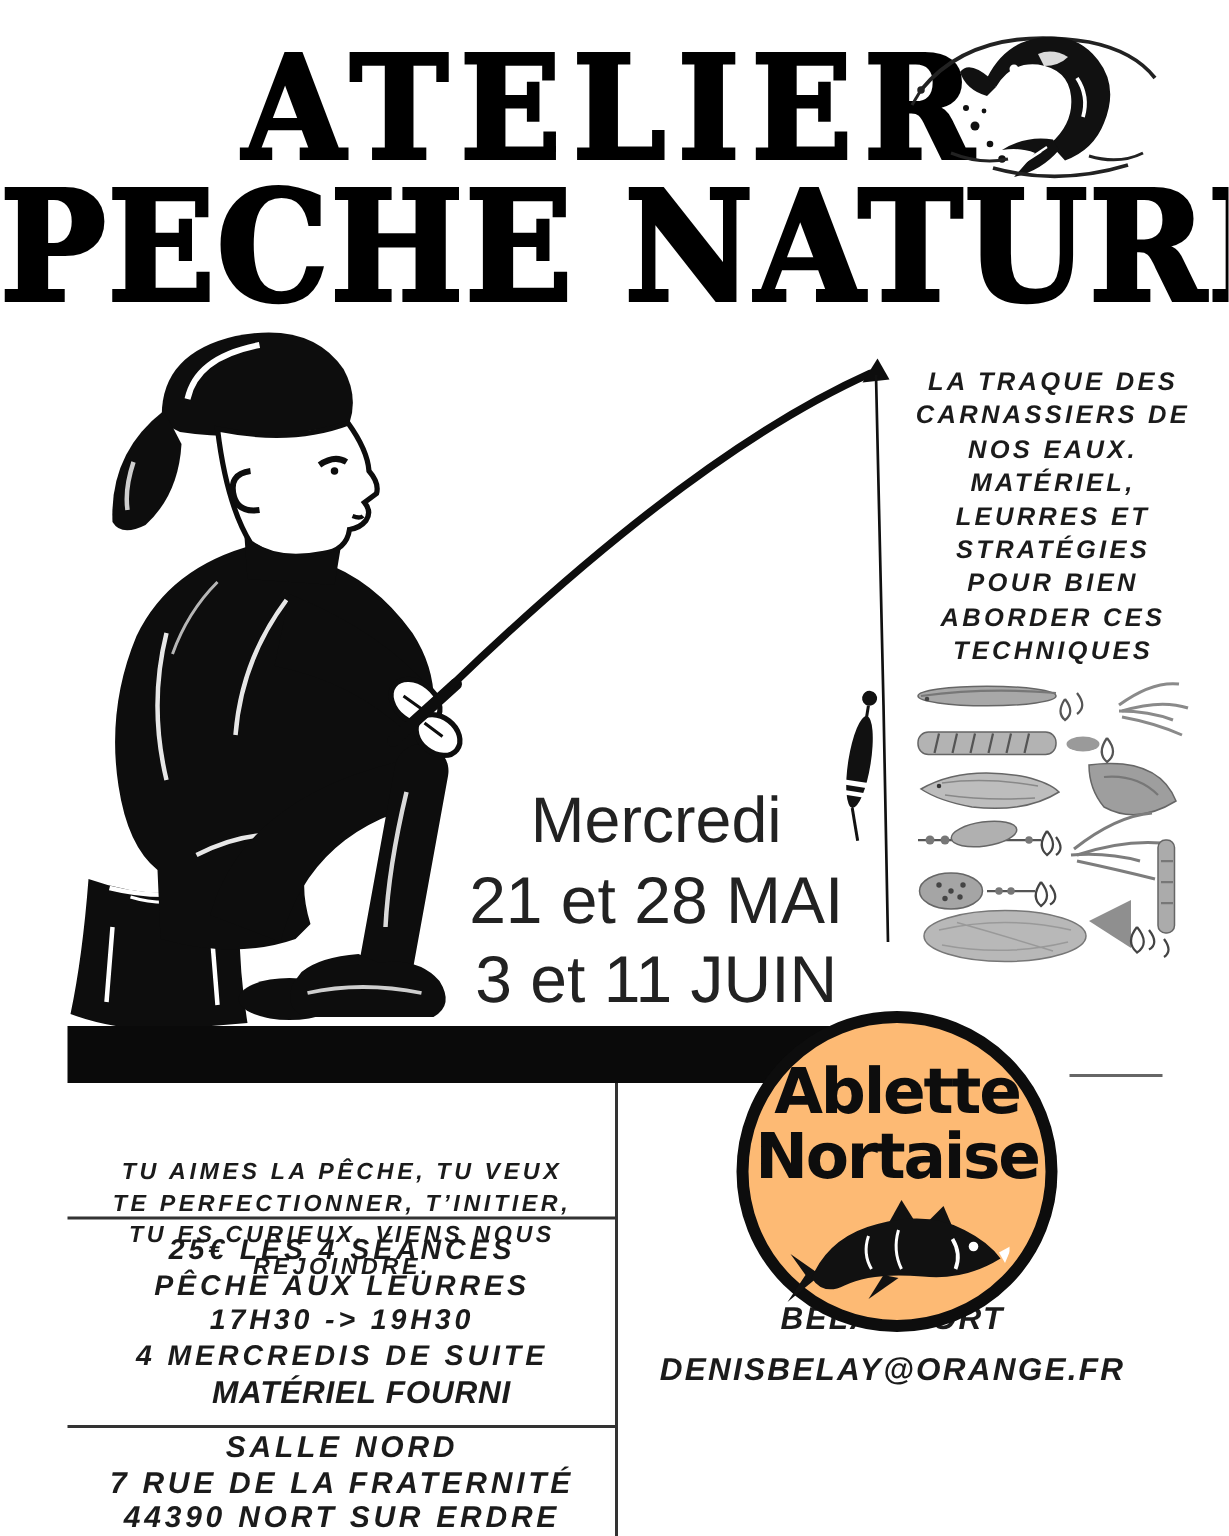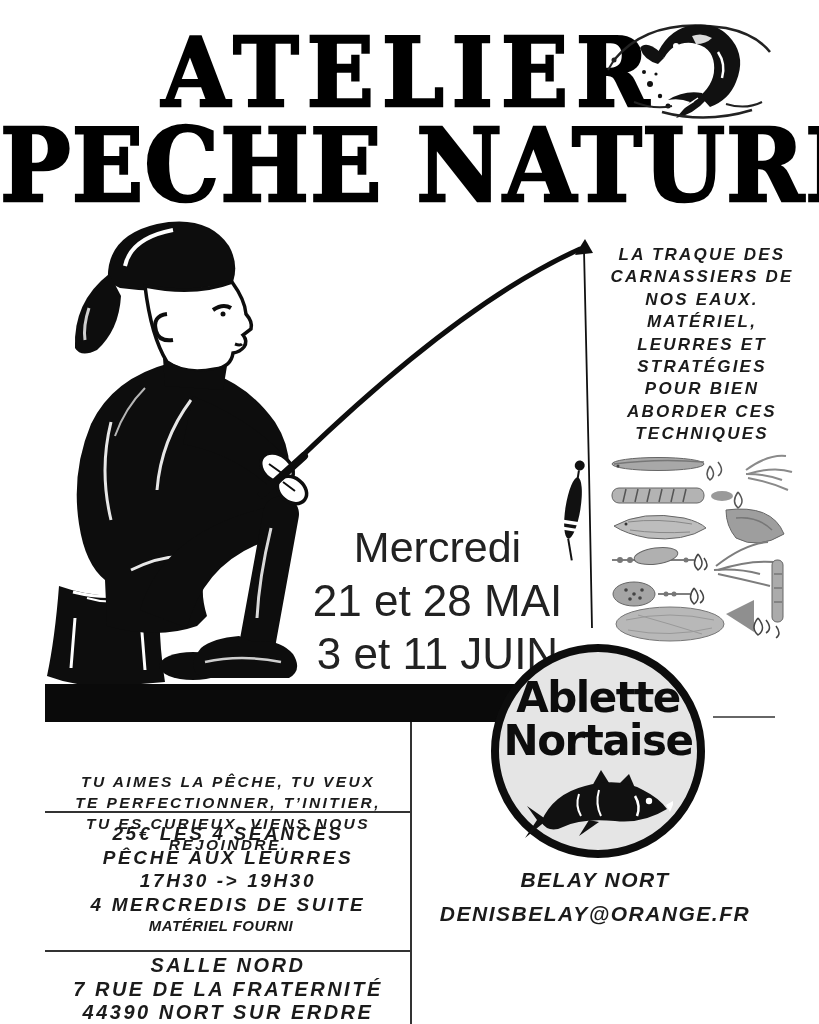--- a/index.html
+++ b/index.html
@@ -13,34 +13,34 @@
   .t1{top:16px;font-size:88px;letter-spacing:8px;}
   .t2{top:106px;font-size:94px;letter-spacing:1px;}
   
   .bi{font-weight:bold;font-style:italic;white-space:pre-line;text-align:center;color:#1b1b1b;}
   .tagline{left:586px;top:244px;width:232px;font-size:17px;line-height:22.4px;letter-spacing:2.2px;}
   .dates{left:240px;top:476px;width:395px;text-align:center;font-weight:400;color:#222;}
   .dates .d1{font-size:43px;line-height:54px;margin-top:44px;}
   .dates .d2{font-size:44px;line-height:53px;}
   .invite{left:45px;top:727px;width:366px;font-size:15.5px;line-height:21px;letter-spacing:2.4px;margin-top:44px;}
   .offer-main{left:45px;top:822px;width:366px;font-size:19px;line-height:23.6px;letter-spacing:2.6px;}
-  .offer-note{left:38px;top:917px;width:366px;font-size:15px;letter-spacing:.5px;}
+  .offer-note{left:58px;top:917px;width:366px;font-size:21px;letter-spacing:.5px;}
   .venue{left:45px;top:954px;width:366px;font-size:20px;line-height:23.6px;letter-spacing:2.5px;}
   .contact{left:405px;top:868px;width:380px;text-align:center;font-weight:bold;font-style:italic;}
   .contact .c-head{font-size:21px;letter-spacing:4px;margin-bottom:11px;}
   .contact .c-line{font-size:21px;letter-spacing:1.5px;margin-bottom:10px;}
   
   .bar{left:45px;top:684px;width:512px;height:38px;background:#0a0a0a;z-index:1;}
   .vrule{left:410px;top:722px;width:2px;height:302px;background:#333;z-index:2;}
   .hrule{left:45px;width:366px;height:2px;background:#333;z-index:2;}
   .h1{top:811px;} .h2{top:950px;}
   .stub-line{left:713px;top:716px;width:62px;height:2px;background:#666;}
   
-  .logo{left:491px;top:644px;width:214px;height:214px;border:8px solid #0d0d0d;border-radius:50%;
-        background:#e5e5e5;z-index:4;box-sizing:border-box;display:flex;flex-direction:column;
+  .logo{left:491px;top:674px;width:214px;height:214px;border:8px solid #0d0d0d;border-radius:50%;
+        background:#fdba74;z-index:4;box-sizing:border-box;display:flex;flex-direction:column;
         align-items:center;justify-content:flex-start;padding-top:24px;}
   .logo-text{font-family:"DejaVu Sans",sans-serif;font-weight:bold;font-size:42px;line-height:43px;
              letter-spacing:-1.5px;color:#0d0d0d;text-align:center;}
   svg{display:block;}
   .z0{z-index:0}.z1{z-index:1}.z3{z-index:3}
 </style>
 </head>
 <body>
 
 <div class="abs title t1">ATELIER</div>

